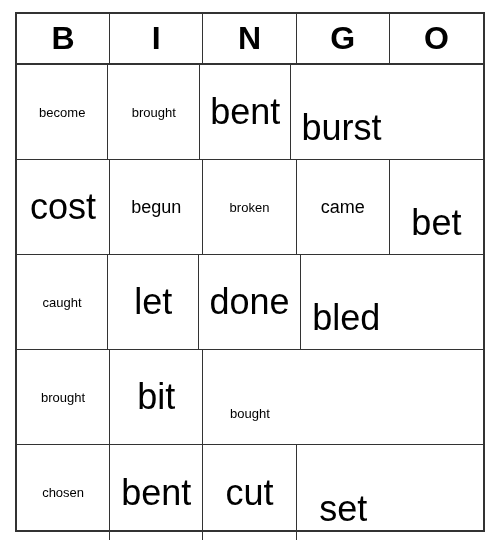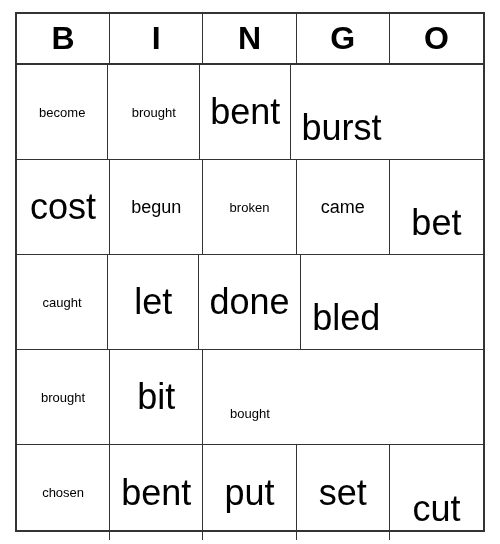--- a/index.html
+++ b/index.html
@@ -121,18 +121,17 @@
         <div class="bingo-cell large">bled</div>
       </div>
       <div class="bingo-row">
         <div class="bingo-cell small">brought</div>
         <div class="bingo-cell large">bit</div>
         <div class="bingo-cell small">bought</div>
       </div>
       <div class="bingo-row">
         <div class="bingo-cell small">chosen</div>
         <div class="bingo-cell large">bent</div>
-        <div class="bingo-cell large">put</div>
+        <div class="bingo-cell large">cut</div>
         <div class="bingo-cell large">set</div>
-        <div class="bingo-cell large">cut</div>
       </div>
     </div>
 </div>
 
 </body></html>

